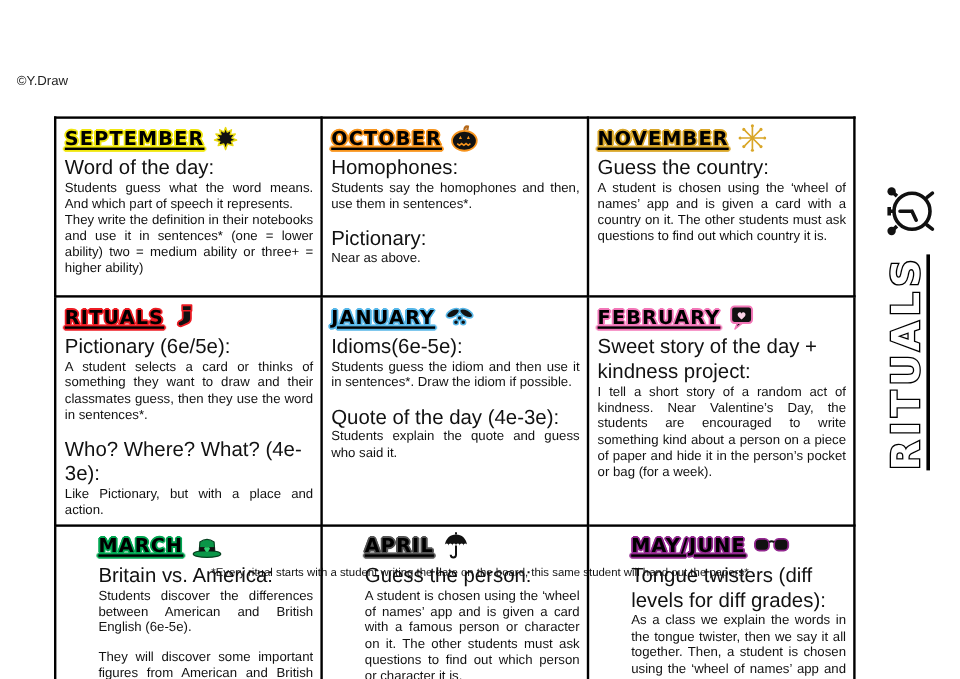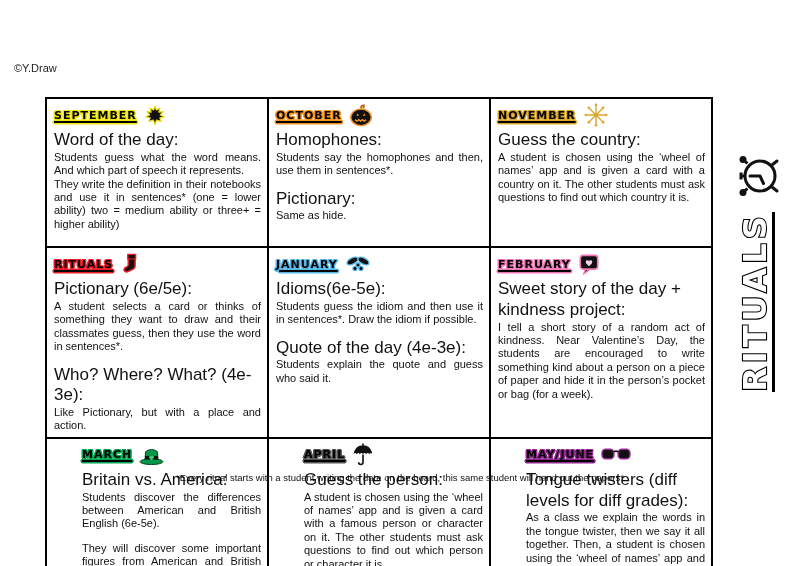--- a/index.html
+++ b/index.html
@@ -43,21 +43,21 @@
   .month-head {
     display: flex;
     align-items: center;
     gap: 7px;
     margin: 1px 0 4px 0;
     height: 22px;
   }
   .month-title {
     font-family: "DejaVu Sans", sans-serif;
     font-weight: bold;
-    font-size: 11px;
+    font-size: 16px;
     letter-spacing: 1px;
     color: #000;
     text-decoration: underline;
     text-decoration-thickness: 2px;
     text-underline-offset: 2px;
     text-shadow:
       -1.5px 0 var(--accent, #888), 1.5px 0 var(--accent, #888),
       0 -1.5px var(--accent, #888), 0 1.5px var(--accent, #888),
       -1px -1px var(--accent, #888), 1px 1px var(--accent, #888),
       1px -1px var(--accent, #888), -1px 1px var(--accent, #888);
@@ -155,21 +155,21 @@
             <path d="M6.5 17 L8.5 18.6 L10.5 17 L12.5 18.6 L14.5 17 L16.5 18.6 L18.5 17" stroke="#f7941d" stroke-width="1.4" fill="none"></path>
           </svg>
         </span>
       </div>
       <div class="section">
         <div class="sec-heading">Homophones:</div>
         <div class="sec-text">Students say the homophones and then, use them in sentences*.</div>
       </div>
       <div class="section">
         <div class="sec-heading">Pictionary:</div>
-        <div class="sec-text">Same as hide.</div>
+        <div class="sec-text">Near as above.</div>
       </div>
     </td>
 
     <td>
       <div class="month-head">
         <span class="month-title" style="--accent: #d9a628;">NOVEMBER</span>
         <span class="month-icon">
           <svg width="26" height="26" viewBox="0 0 28 28">
             <g stroke="#d9a628" stroke-width="1.5" fill="none">
               <path d="M14 14 V4 M14 14 V24 M14 14 H4 M14 14 H24 M14 14 L7 7 M14 14 L21 7 M14 14 L7 21 M14 14 L21 21"></path>

